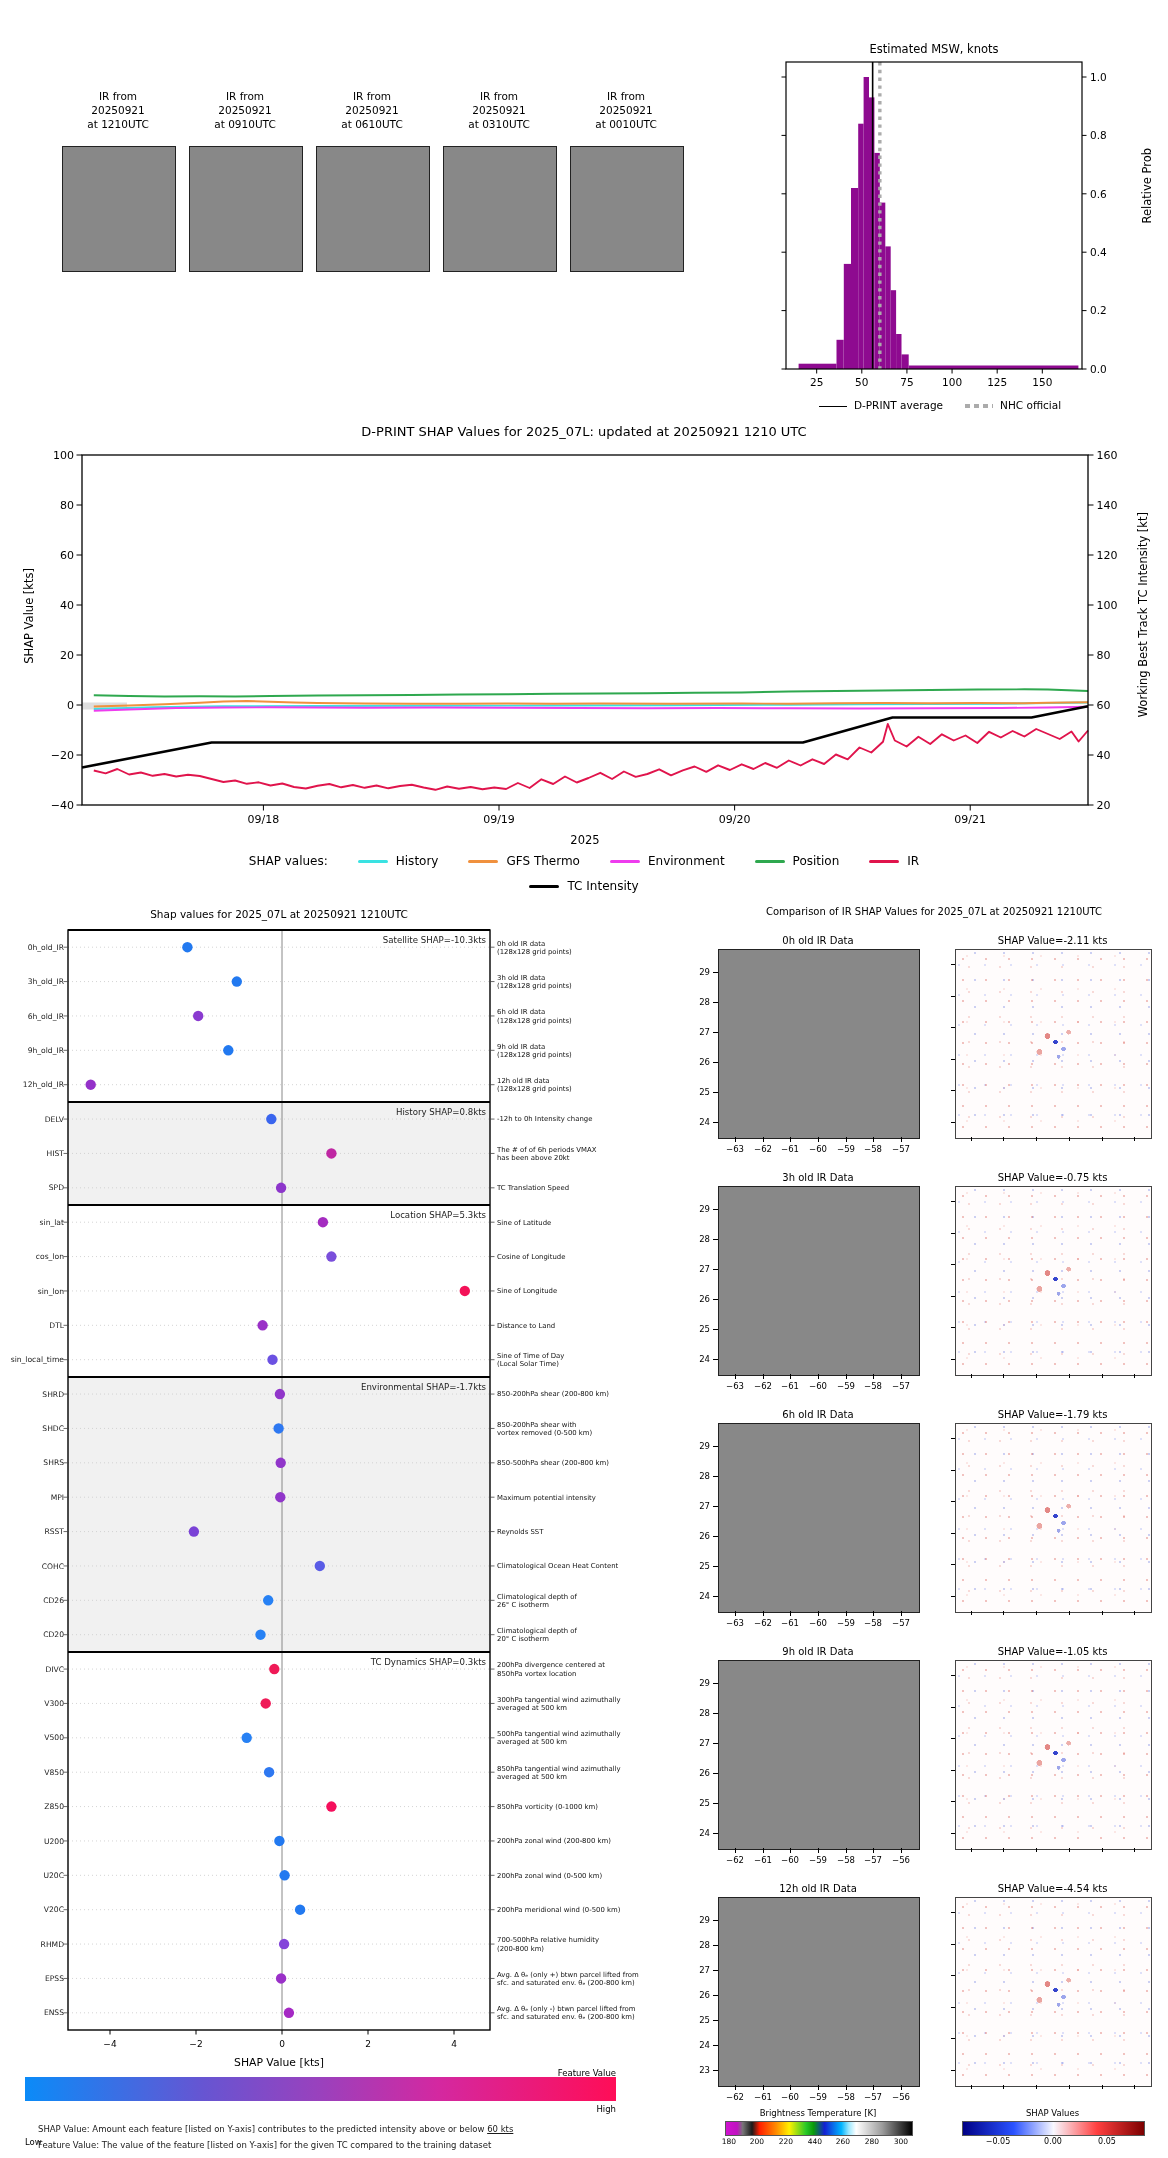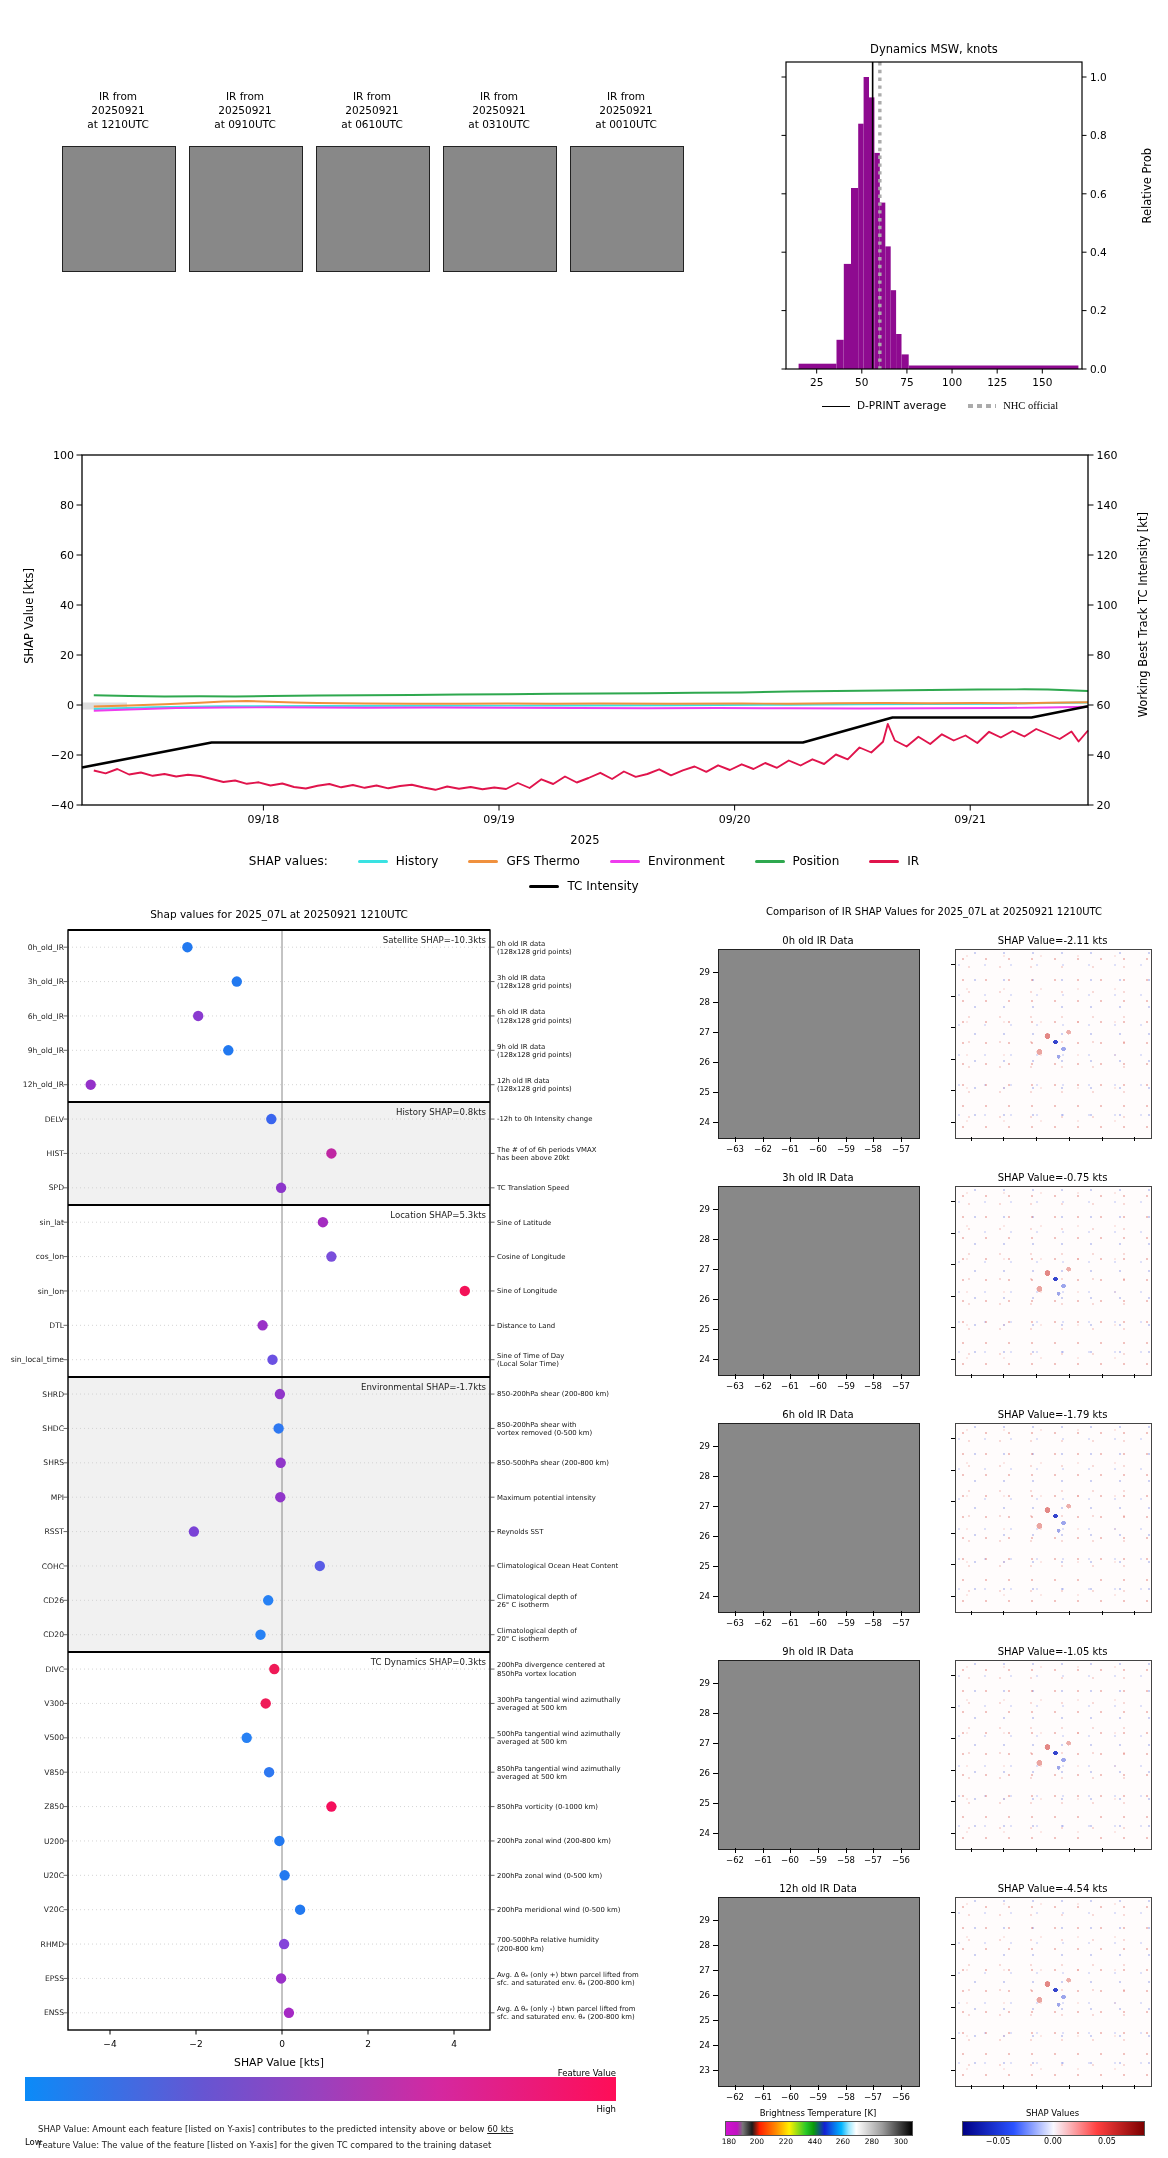--- a/index.html
+++ b/index.html
@@ -113,21 +113,21 @@
       <div class="thumb-label" style="position: absolute; left: 570px; top: 90px; width: 112px;">
         <div>IR from</div>
         <div>20250921</div>
         <div>at 0010UTC</div>
       </div>
       <div class="panel" style="position: absolute; left: 570px; top: 146px; width: 112px; height: 124px;">
         <div class="core gray-core r4"></div>
       </div>
     </div>
 
-  <div class="abs hist-title">Dynamics MSW, knots</div>
+  <div class="abs hist-title">Estimated MSW, knots</div>
   <svg id="histsvg" style="left:780px;top:60px;" width="388" height="336" viewBox="0 0 388 336">
       <rect x="18.6" y="303.7" width="37.9" height="5.3" fill="#8e0a90"></rect>
       <rect x="56.5" y="279.8" width="7.2" height="29.2" fill="#8e0a90"></rect>
       <rect x="63.8" y="203.9" width="7.2" height="105.1" fill="#8e0a90"></rect>
       <rect x="71.0" y="128.0" width="7.2" height="181.0" fill="#8e0a90"></rect>
       <rect x="78.2" y="63.7" width="5.4" height="245.3" fill="#8e0a90"></rect>
       <rect x="83.6" y="17.0" width="5.4" height="292.0" fill="#8e0a90"></rect>
       <rect x="89.0" y="37.4" width="5.4" height="271.6" fill="#8e0a90"></rect>
       <rect x="94.4" y="92.9" width="5.4" height="216.1" fill="#8e0a90"></rect>
       <rect x="99.9" y="142.6" width="5.4" height="166.4" fill="#8e0a90"></rect>
@@ -166,23 +166,24 @@
       <line x1="172.06" y1="309" x2="172.06" y2="313.5" stroke="#000" stroke-width="1"></line>
       <text x="172.06" y="326" font-size="10.5" text-anchor="middle" fill="#000">100</text>
       <line x1="217.185" y1="309" x2="217.185" y2="313.5" stroke="#000" stroke-width="1"></line>
       <text x="217.185" y="326" font-size="10.5" text-anchor="middle" fill="#000">125</text>
       <line x1="262.31" y1="309" x2="262.31" y2="313.5" stroke="#000" stroke-width="1"></line>
       <text x="262.31" y="326" font-size="10.5" text-anchor="middle" fill="#000">150</text>
     </svg>
   <div class="abs vlabel-r" style="left:1140px;top:148px;">Relative Prob</div>
   <div class="abs hist-legend" id="histlegend">
       <div style="position: static;"><span class="sw-solid"></span><span>D-PRINT average</span></div>
-      <div style="position: static; font-family: Liberation Serif, serif;"><span class="sw-dashed"></span><span>NHC official</span></div>
+      <div style="position: static;"><span class="sw-dashed"></span><span>NHC official</span></div>
     </div>
 
+  <div class="abs ts-title">D-PRINT SHAP Values for 2025_07L: updated at 20250921 1210 UTC</div>
   <svg id="tssvg" style="left:0;top:420px;" width="1168" height="440" viewBox="0 0 1168 440">
       <rect x="82" y="282.5" width="45" height="7" fill="#dedede"></rect>
       <polyline points="93.8,289.0 152.7,287.3 223.4,286.3 317.6,286.0 435.4,285.8 553.2,285.5 671.0,285.3 788.8,284.8 859.5,284.3 930.2,284.0 1000.8,283.8 1048.0,283.0 1088.0,282.5" fill="none" stroke="#3ae2e2" stroke-width="1.9" stroke-linejoin="round"></polyline>
       <polyline points="93.8,286.5 129.1,285.5 164.5,284.3 199.8,282.8 223.4,281.5 246.9,281.0 270.5,281.8 294.0,282.5 317.6,283.0 364.7,283.5 411.8,283.8 459.0,283.8 506.1,283.5 553.2,283.8 600.3,283.5 671.0,283.8 741.7,283.5 788.8,283.8 835.9,283.3 883.0,283.0 930.2,283.3 977.3,283.0 1024.4,283.3 1048.0,282.8 1088.0,282.3" fill="none" stroke="#f0913e" stroke-width="1.9" stroke-linejoin="round"></polyline>
       <polyline points="93.8,290.8 129.1,289.5 176.2,288.0 223.4,287.5 270.5,287.3 317.6,287.5 364.7,287.8 435.4,287.5 506.1,287.8 576.8,288.0 647.4,288.3 718.1,288.0 788.8,288.3 859.5,288.5 930.2,288.3 1000.8,288.0 1048.0,287.5 1088.0,286.8" fill="none" stroke="#ee3cee" stroke-width="1.9" stroke-linejoin="round"></polyline>
       <polyline points="93.8,275.3 129.1,276.0 164.5,276.5 199.8,276.3 235.1,276.5 270.5,276.0 317.6,275.5 364.7,275.3 411.8,275.0 459.0,274.5 506.1,274.3 553.2,273.8 600.3,273.5 647.4,273.3 694.6,272.8 741.7,272.5 788.8,271.5 835.9,271.0 883.0,270.5 930.2,270.0 977.3,269.5 1024.4,269.3 1048.0,269.5 1088.0,271.0" fill="none" stroke="#2fa84f" stroke-width="1.9" stroke-linejoin="round"></polyline>
       <polyline points="93.8,350.5 105.6,353.3 117.3,349.0 129.1,354.5 140.9,352.5 152.7,355.8 164.5,354.0 176.2,356.5 188.0,354.8 199.8,356.0 211.6,359.0 223.4,362.0 235.1,360.5 246.9,363.8 258.7,362.3 270.5,365.5 282.3,363.5 294.0,367.0 305.8,368.5 317.6,365.8 329.4,364.0 341.2,367.3 352.9,365.0 364.7,367.8 376.5,365.5 388.3,368.3 400.1,366.0 411.8,364.8 423.6,367.5 435.4,369.8 447.2,366.5 459.0,368.8 470.7,367.0 482.5,369.3 494.3,367.5 506.1,369.0 517.9,363.0 529.6,368.0 541.4,359.3 553.2,364.0 565.0,356.5 576.8,362.5 588.5,358.0 600.3,352.8 612.1,359.0 623.9,351.5 635.7,356.8 647.4,354.0 659.2,349.3 671.0,355.3 682.8,350.3 694.6,346.5 706.3,351.8 718.1,345.3 729.9,350.0 741.7,344.3 753.5,349.0 765.2,343.0 777.0,347.8 788.8,340.5 800.6,345.5 812.4,339.3 824.1,344.0 835.9,334.5 847.7,339.3 859.5,327.5 871.3,332.5 883.0,321.8 887.8,304.0 894.8,320.5 906.6,326.5 918.4,316.8 930.2,324.0 941.9,314.3 953.7,320.5 965.5,315.5 977.3,323.0 989.1,311.8 1000.8,317.5 1012.6,311.0 1024.4,316.5 1036.2,309.0 1048.0,314.0 1059.7,319.0 1071.5,311.5 1078.6,321.5 1088.0,310.5" fill="none" stroke="#e0144c" stroke-width="1.9" stroke-linejoin="round"></polyline>
       <polyline points="82.0,347.5 211.6,322.5 802.9,322.5 892.5,297.5 1031.5,297.5 1088.0,286.3" fill="none" stroke="#000000" stroke-width="2.6" stroke-linejoin="round"></polyline>
       <rect x="82" y="35" width="1006" height="350" fill="none" stroke="#000" stroke-width="1.3"></rect>
       <line x1="76.5" y1="35" x2="82" y2="35" stroke="#000" stroke-width="1"></line>

